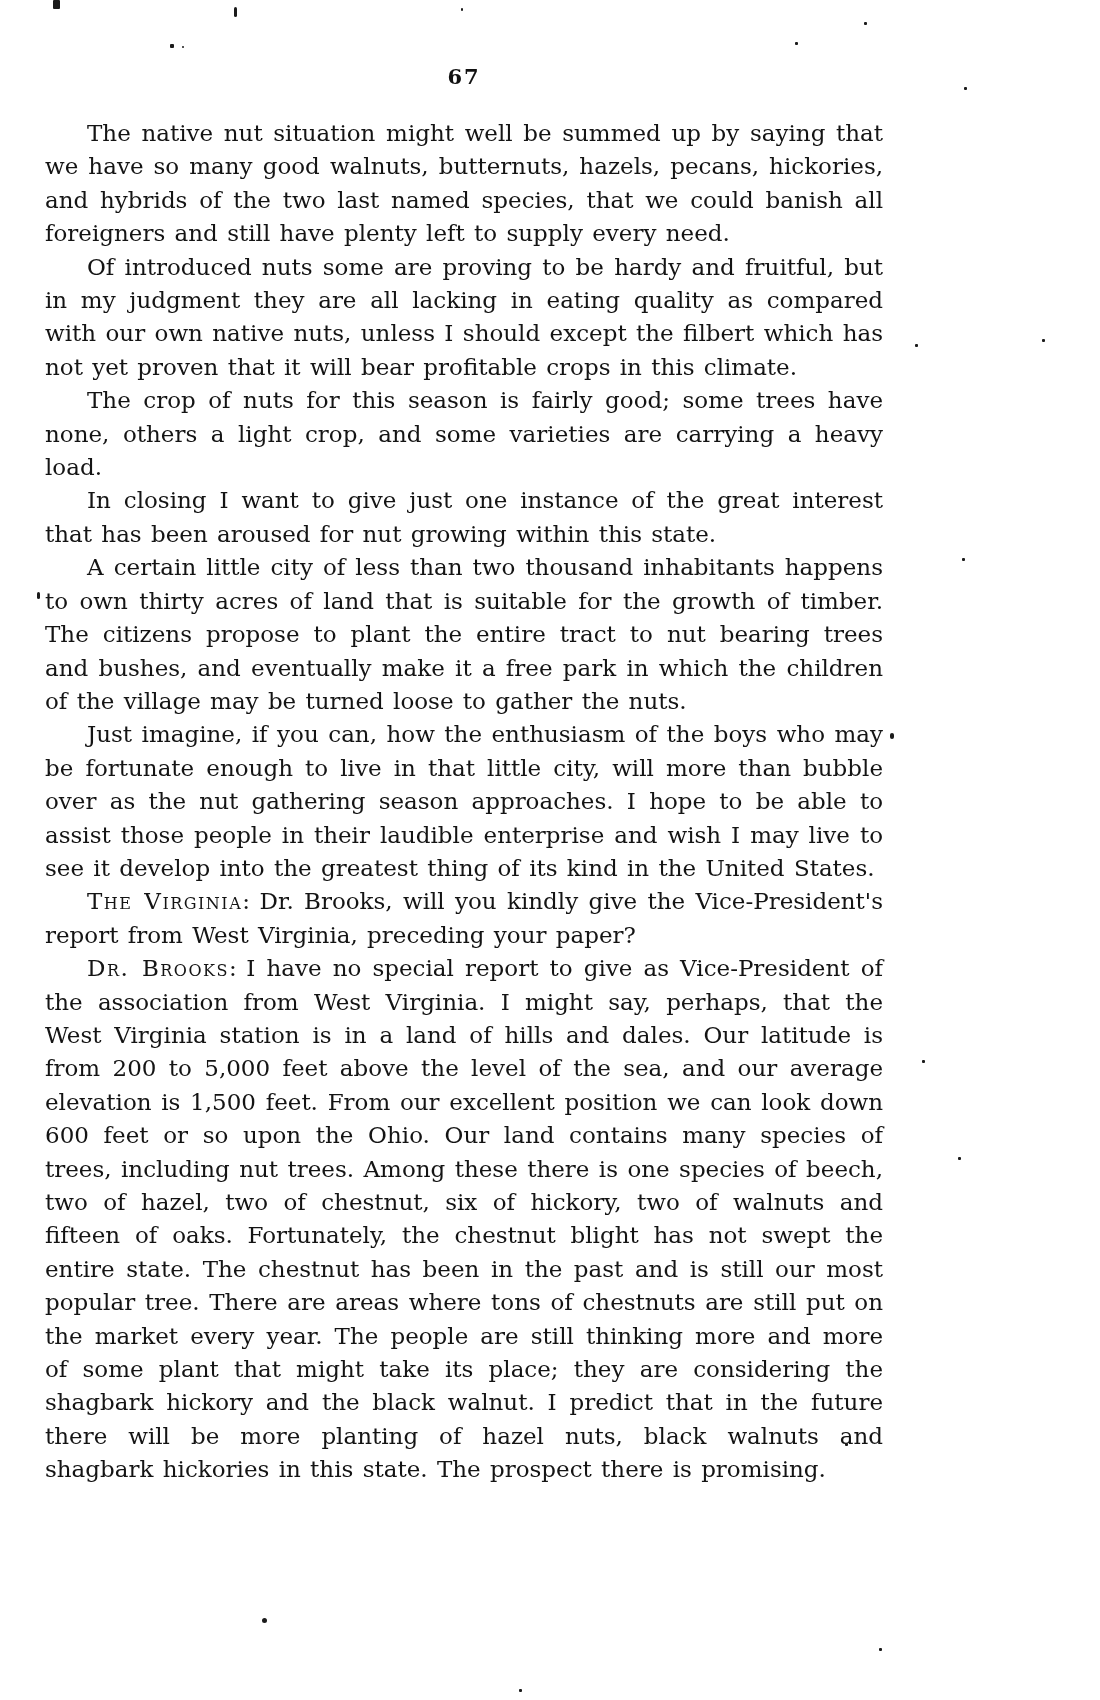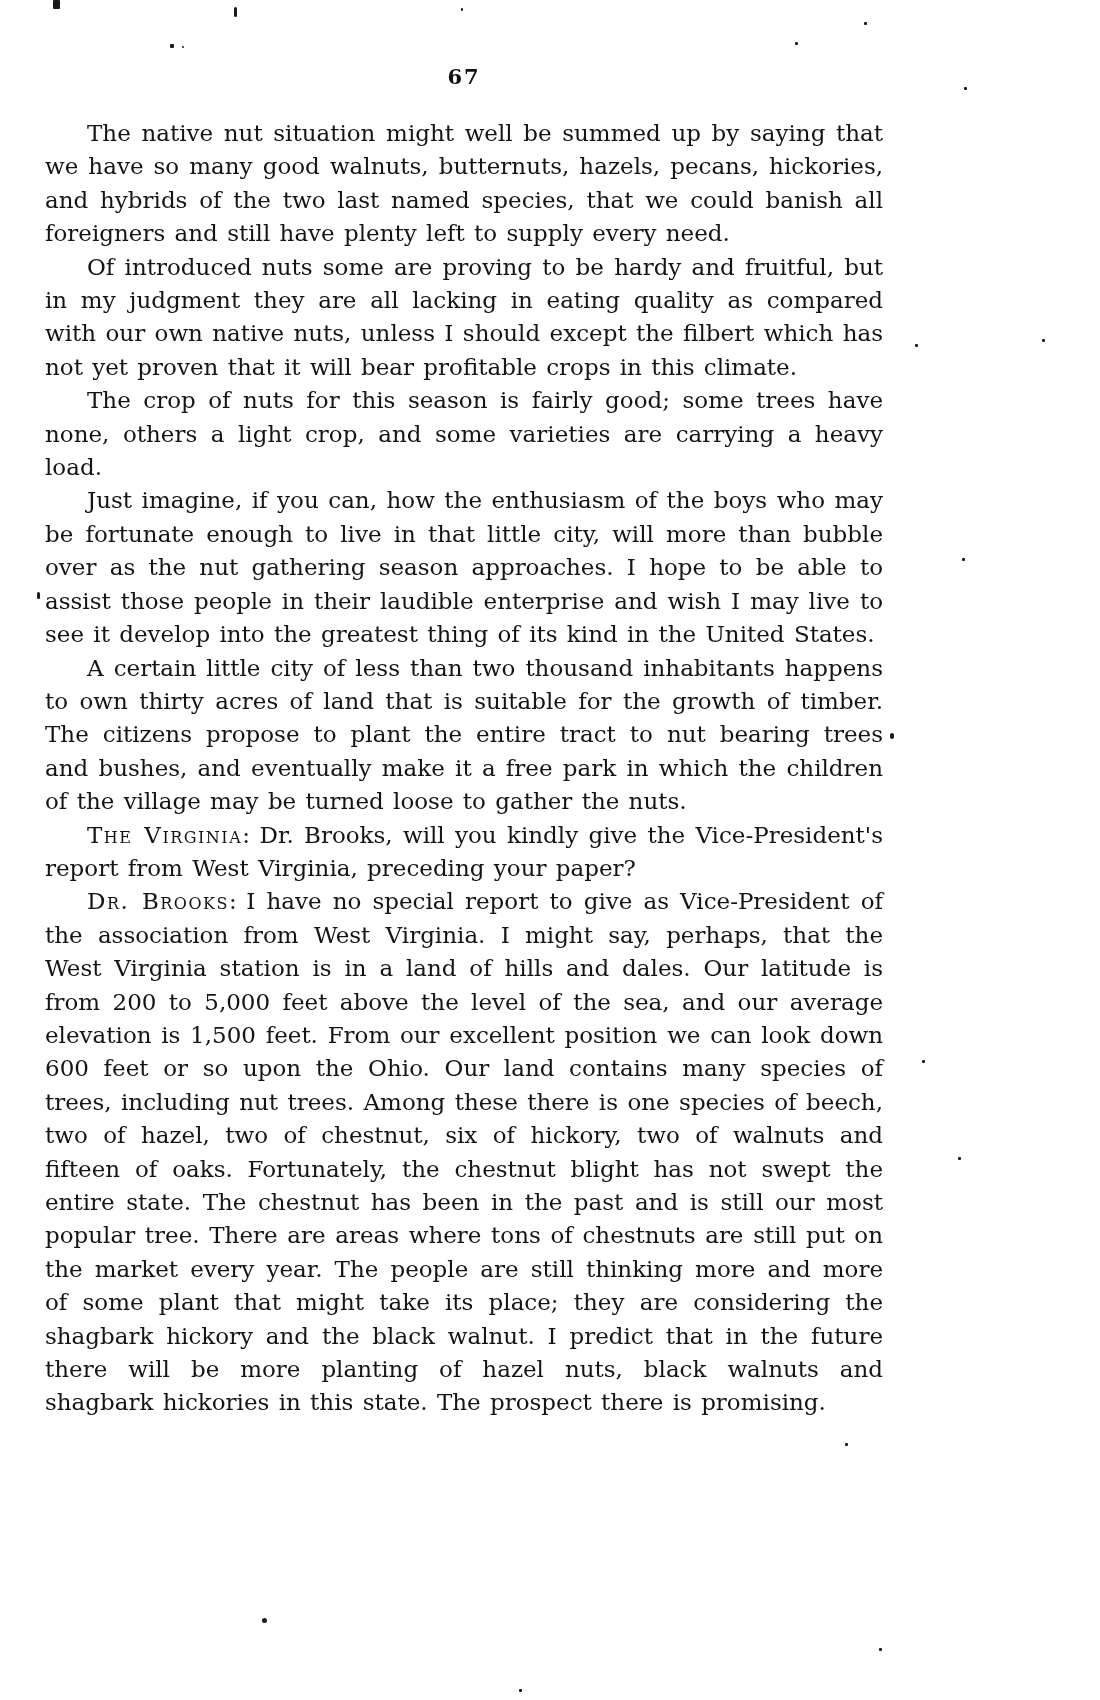--- a/index.html
+++ b/index.html
@@ -81,22 +81,23 @@
 <body>
 
 <div class="page">
 
   <div class="page-number">67</div>
 
   <main class="body-text">
     <p>The native nut situation might well be summed up by saying that we have so many good walnuts, butternuts, hazels, pecans, hickories, and hybrids of the two last named species, that we could banish all foreigners and still have plenty left to supply every need.</p>
     <p>Of introduced nuts some are proving to be hardy and fruitful, but in my judgment they are all lacking in eating quality as compared with our own native nuts, unless I should except the filbert which has not yet proven that it will bear profitable crops in this climate.</p>
     <p>The crop of nuts for this season is fairly good; some trees have none, others a light crop, and some varieties are carrying a heavy load.</p>
+    <p>In closing I want to give just one instance of the great interest that has been aroused for nut growing within this state.</p>
+    <p>A certain little city of less than two thousand inhabitants happens to own thirty acres of land that is suitable for the growth of timber.  The citizens propose to plant the entire tract to nut bearing trees and bushes, and eventually make it a free park in which the children of the village may be turned loose to gather the nuts.</p>
     <p>Just imagine, if you can, how the enthusiasm of the boys who may be fortunate enough to live in that little city, will more than bubble over as the nut gathering season approaches.  I hope to be able to assist those people in their laudible enterprise and wish I may live to see it develop into the greatest thing of its kind in the United States.</p>
-    <p>A certain little city of less than two thousand inhabitants happens to own thirty acres of land that is suitable for the growth of timber.  The citizens propose to plant the entire tract to nut bearing trees and bushes, and eventually make it a free park in which the children of the village may be turned loose to gather the nuts.</p>
     <p><span class="sc">The Virginia:</span><span>Dr. Brooks, will you kindly give the Vice-President's report from West Virginia, preceding your paper?</span></p>
     <p><span class="sc">Dr. Brooks:</span><span>I have no special report to give as Vice-President of the association from West Virginia.  I might say, perhaps, that the West Virginia station is in a land of hills and dales.  Our latitude is from 200 to 5,000 feet above the level of the sea, and our average elevation is 1,500 feet.  From our excellent position we can look down 600 feet or so upon the Ohio.  Our land contains many species of trees, including nut trees.  Among these there is one species of beech, two of hazel, two of chestnut, six of hickory, two of walnuts and fifteen of oaks.  Fortunately, the chestnut blight has not swept the entire state.  The chestnut has been in the past and is still our most popular tree.  There are areas where tons of chestnuts are still put on the market every year.  The people are still thinking more and more of some plant that might take its place; they are considering the shagbark hickory and the black walnut.  I predict that in the future there will be more planting of hazel nuts, black walnuts and shagbark hickories in this state.  The prospect there is promising.</span></p>
   </main>
 
   <div class="speck sp1"></div>
   <div class="speck sp2"></div>
   <div class="speck sp3"></div>
   <div class="speck sp4"></div>
   <div class="speck sp5"></div>
   <div class="speck sp6"></div>

